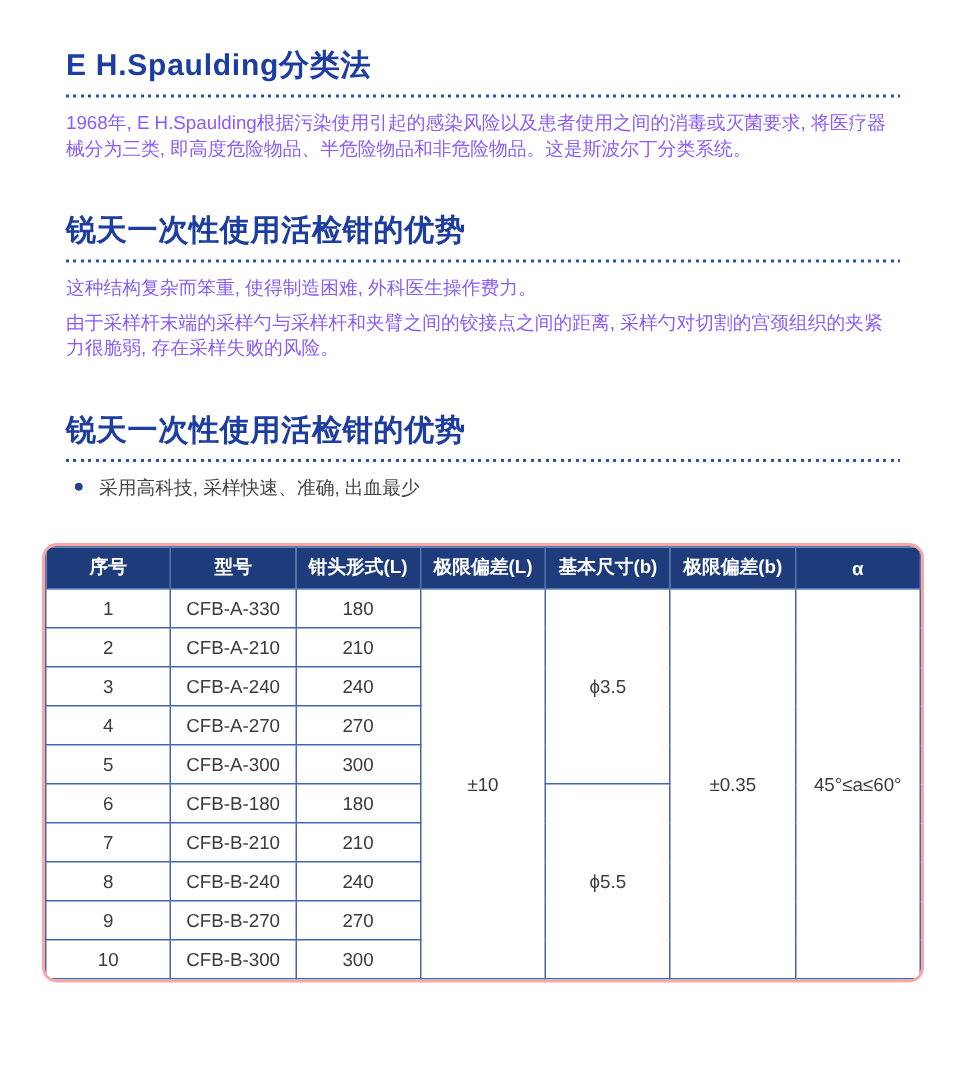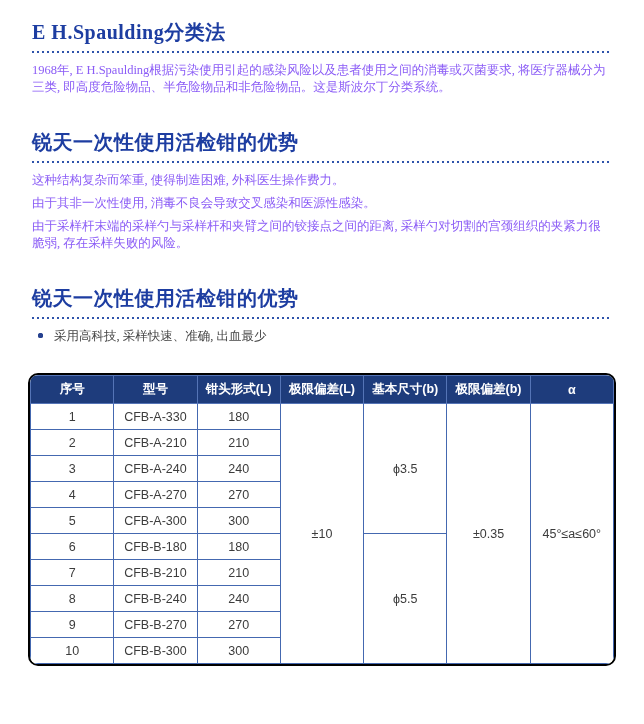--- a/index.html
+++ b/index.html
@@ -3,21 +3,21 @@
 <meta charset="utf-8">
 <style>
   html, body { margin:0; padding:0; }
   body {
     width:644px; height:724px; overflow:hidden; background:#ffffff;
     font-family:"Liberation Sans","DejaVu Sans",sans-serif;
     -webkit-font-smoothing:antialiased;
   }
   .page { padding:16px 28px 0 28px; }
 
-  section { margin:4px;font-family:Liberation Serif, serif; }
+  section { margin:16px; }
   .section-gap { margin-top:34px; }
 
   h1.sec-title {
     margin:0 0 7px 0;
     font-size:20px; line-height:24px; font-weight:bold;
     color:#1d3da1; letter-spacing:0.5px;
   }
   .dotted {
     height:2px; margin-bottom:9px;
     background-image:repeating-linear-gradient(to right,#2e53ab 0px,#2e53ab 2px,transparent 2px,transparent 5px);
@@ -32,21 +32,21 @@
     position:relative; padding-left:16px; margin-bottom:7px;
     font-size:12.5px; line-height:16px; color:#454545;
   }
   .bullet-dot {
     position:absolute; left:0; top:5px;
     width:5px; height:5px; border-radius:50%; background:#26418f;
   }
 
   .table-wrap {
     margin-top:29px;
-    border:2px solid #000000; border-radius:10px; overflow:hidden;
+    border:2px solid #fca5a5; border-radius:10px; overflow:hidden;
     background:#fef9c3;
   }
   table.spec { width:100%; border-collapse:collapse; table-layout:fixed; }
   table.spec th {
     background:#1e3c7c; color:#ffffff;
     font-size:12.5px; font-weight:bold;
     height:27px; padding:0; text-align:center;
     border:1px solid #5574b6;
   }
   table.spec td {
@@ -63,21 +63,20 @@
   <section>
     <h1 class="sec-title">E H.Spaulding分类法</h1>
     <div class="dotted"></div>
     <p class="body-text">1968年, E H.Spaulding根据污染使用引起的感染风险以及患者使用之间的消毒或灭菌要求, 将医疗器械分为三类, 即高度危险物品、半危险物品和非危险物品。这是斯波尔丁分类系统。</p>
   </section>
 
   <section class="section-gap">
     <h1 class="sec-title">锐天一次性使用活检钳的优势</h1>
     <div class="dotted"></div>
     <p class="body-text">这种结构复杂而笨重, 使得制造困难, 外科医生操作费力。</p>
-    <p class="body-text">由于其非一次性使用, 消毒不良会导致交叉感染和医源性感染。</p>
     <p class="body-text">由于采样杆末端的采样勺与采样杆和夹臂之间的铰接点之间的距离, 采样勺对切割的宫颈组织的夹紧力很脆弱, 存在采样失败的风险。</p>
   </section>
 
   <section class="section-gap">
     <h1 class="sec-title">锐天一次性使用活检钳的优势</h1>
     <div class="dotted"></div>
     <ul class="adv-list">
       <li>
         <span class="bullet-dot"></span>
       </li>

